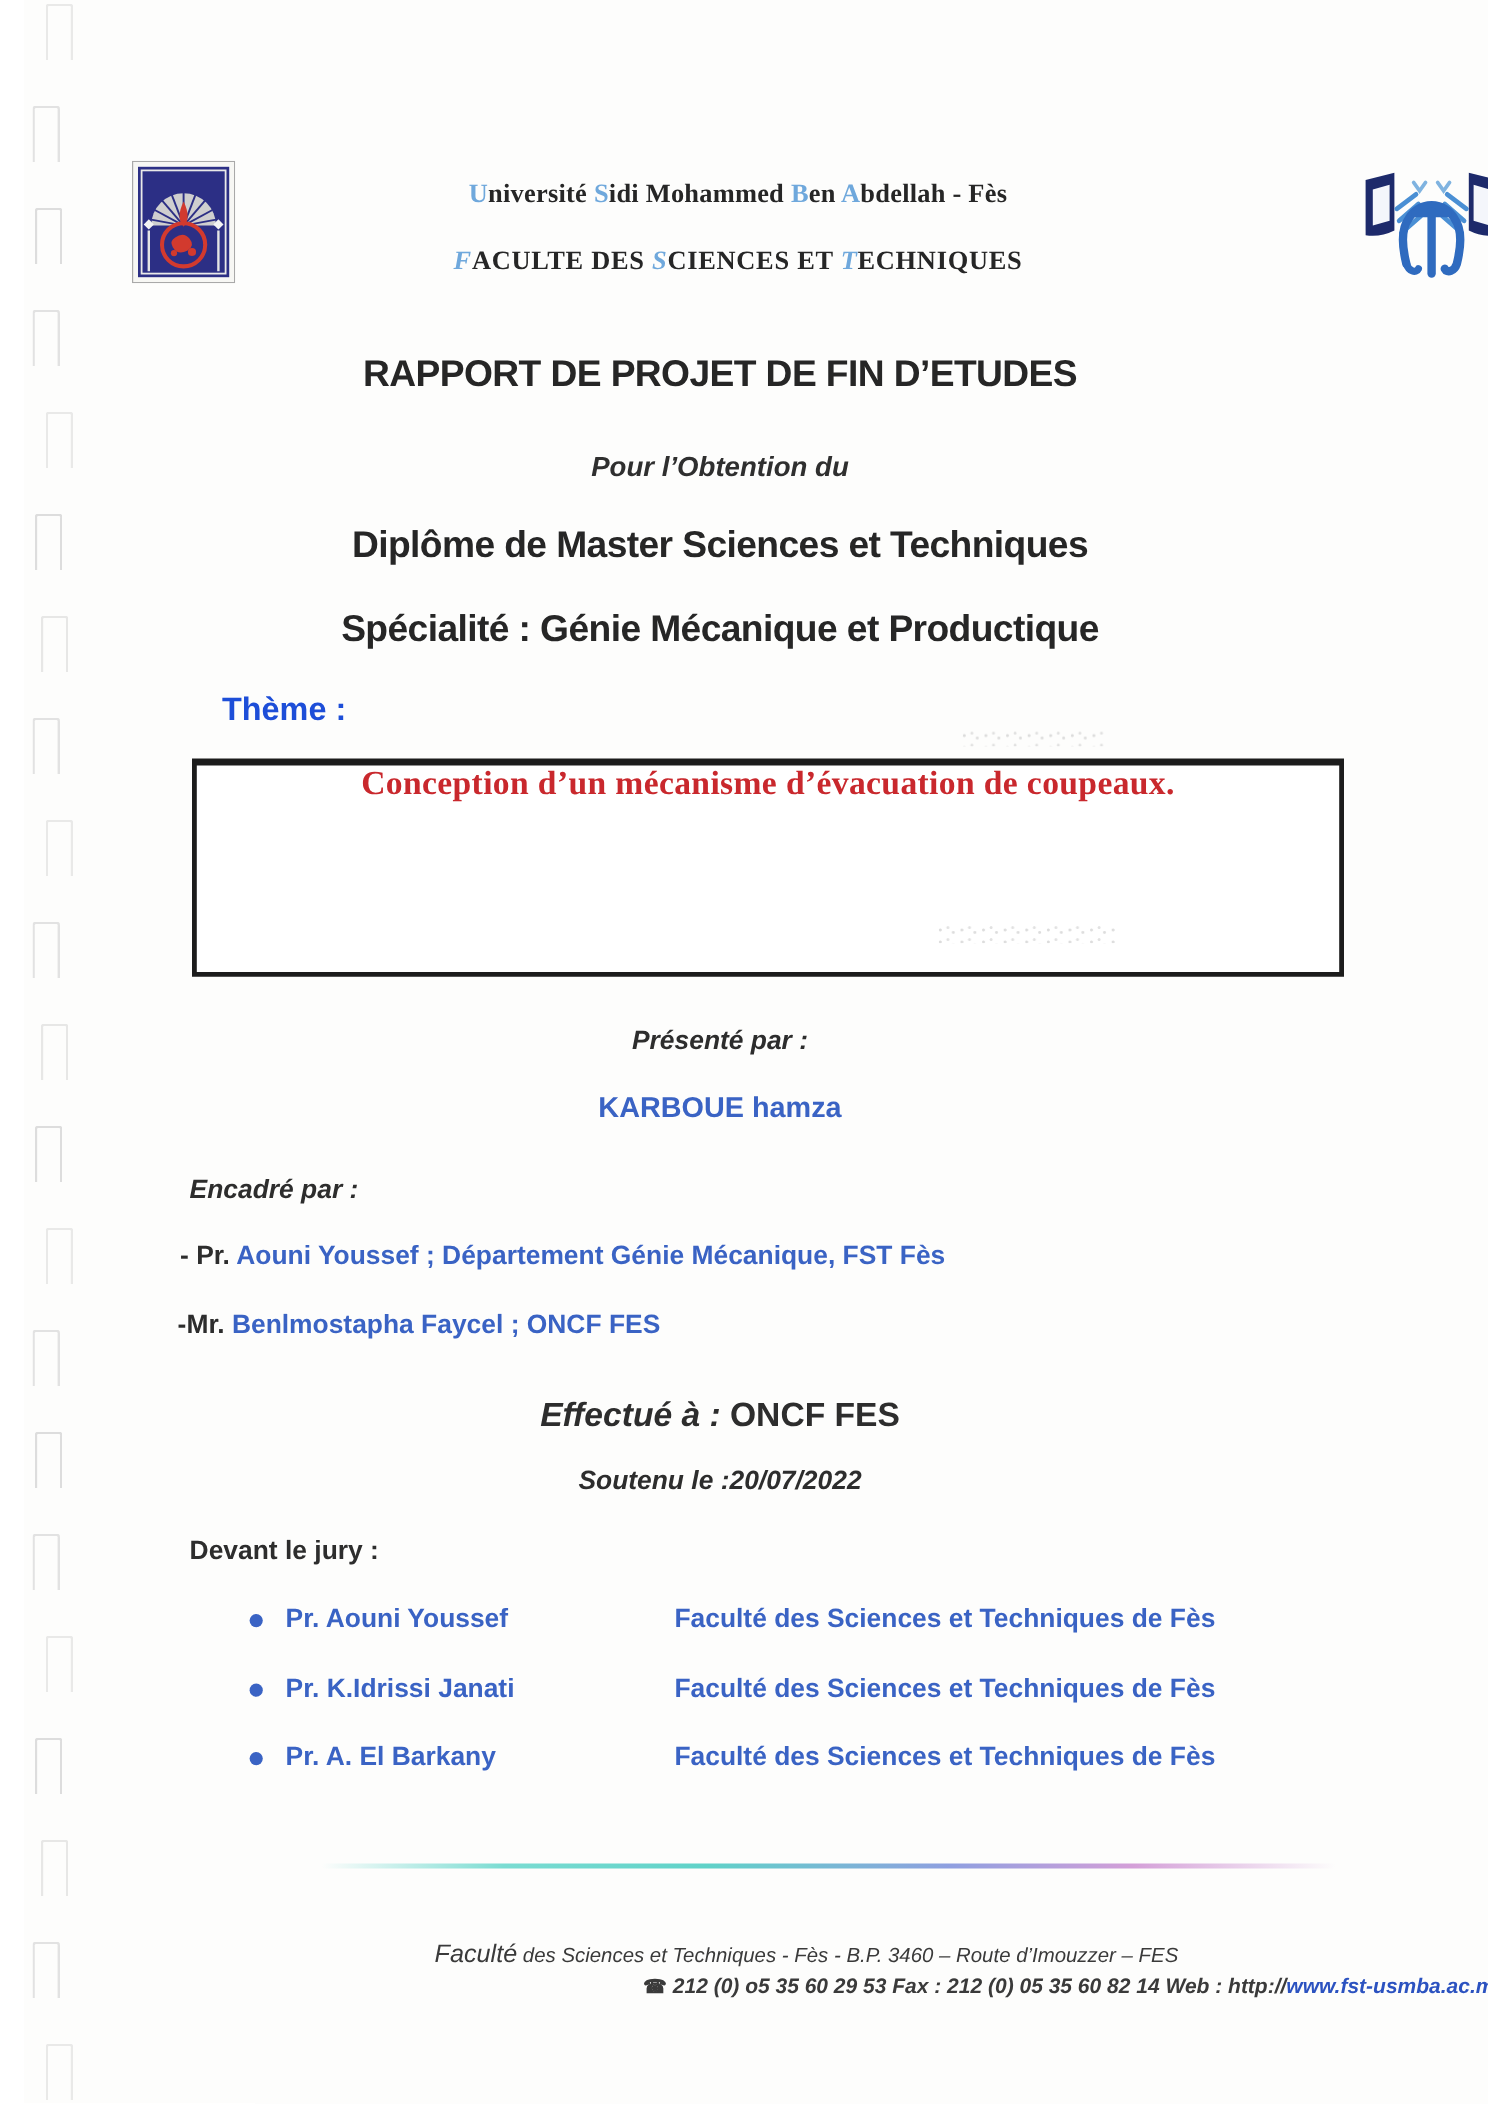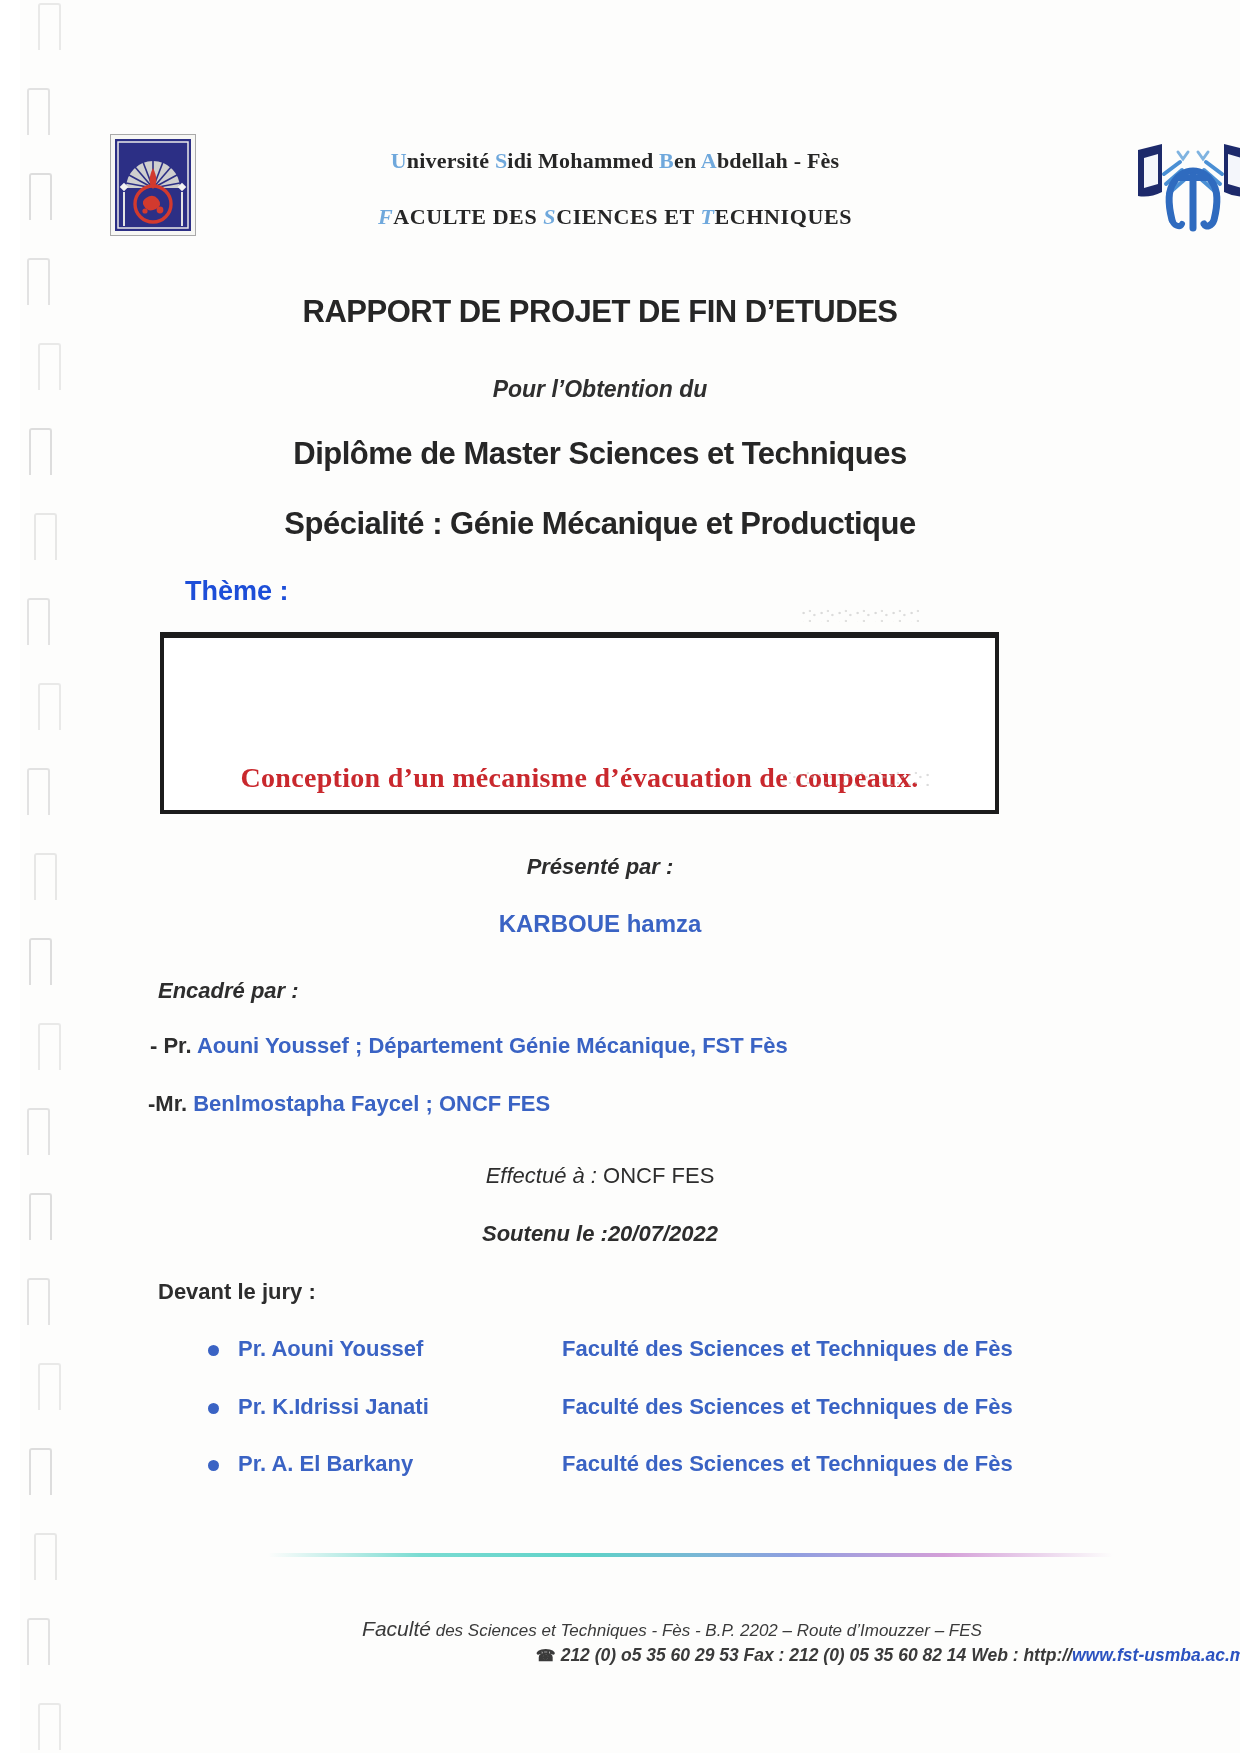--- a/index.html
+++ b/index.html
@@ -41,23 +41,23 @@
 
   
   .t-report     { top:294px; font-size:31px; font-weight:bold; letter-spacing:-0.5px; color:#262626; }
   .t-pour       { top:376px; font-size:23px; font-weight:bold; font-style:italic; color:#2f2f2f; }
   .t-diplome    { top:436px; font-size:31px; font-weight:bold; letter-spacing:-0.5px; color:#262626; }
   .t-specialite { top:506px; font-size:31px; font-weight:bold; letter-spacing:-0.5px; color:#262626; }
   .t-theme      { top:576px; left:165px; font-size:27px; font-weight:bold; color:#1d4ed8; }
 
   
   .theme-box {
-    top:632px; left:140px; width:839px; height:182px;
+    top:632px; left:140px; width:960px; height:182px;
     border:4px solid #1c1c1c; border-top-width:6px; background:#fff;
-    display:flex; align-items:flex-end; justify-content:center;
+    display:flex; align-items:flex-start; justify-content:center;
     box-sizing:border-box; padding-bottom:16px;
   }
   .theme-title {
     font-family:"Liberation Serif", serif; font-weight:bold;
     font-size:28px; color:#c9282d; letter-spacing:.3px;
   }
   .artifact { position:absolute; opacity:.5; background:
     radial-gradient(circle at 20% 50%, #b9b9b9 0.8px, transparent 1.6px),
     radial-gradient(circle at 55% 30%, #c4c4c4 0.8px, transparent 1.6px),
     radial-gradient(circle at 80% 70%, #bdbdbd 0.8px, transparent 1.6px);
@@ -66,21 +66,21 @@
   .art2 { top:770px; left:760px; width:150px; height:16px; }
 
   
   .t-presente { top:854px;  font-size:22px; font-weight:bold; font-style:italic; }
   .t-karboue  { top:910px;  font-size:24px; font-weight:bold; color:#3a63c4; }
   .t-encadre  { top:978px;  left:138px; font-size:22px; font-weight:bold; font-style:italic; }
   .sup-line   { font-size:22px; font-weight:bold; }
   .sup1 { top:1033px; left:130px; }
   .sup2 { top:1091px; left:128px; }
 
-  .t-effectue { top:1163px; font-size:22px; font-weight:normal; }
+  .t-effectue { top:1163px; font-size:28px; font-weight:bold; }
   .t-effectue .lbl { font-style:italic; }
   .t-soutenu  { top:1221px; font-size:22px; font-weight:bold; font-style:italic; }
 
   
   .t-devant { top:1279px; left:138px; font-size:22px; font-weight:bold; }
   .jury-row { left:0; width:1044px; height:30px; font-size:22px; font-weight:bold; color:#3a63c4; }
   .jr1 { top:1336px; } .jr2 { top:1394px; } .jr3 { top:1451px; }
   .jury-bullet {
     position:absolute; left:188px; top:9px; width:11px; height:11px;
     border-radius:50%; background:#3a63c4;
@@ -223,16 +223,16 @@
     <span class="jury-name">Pr. K.Idrissi Janati</span>
     <span class="jury-affil">Faculté des Sciences et Techniques de Fès</span>
   </div>
   <div class="abs jury-row jr3">
     <span class="jury-bullet"></span>
     <span class="jury-name">Pr. A. El Barkany</span>
     <span class="jury-affil">Faculté des Sciences et Techniques de Fès</span>
   </div>
 
   <div class="abs grad-line"></div>
-  <div class="abs footer1"><span class="lead">Faculté</span><span> des Sciences et Techniques - Fès - B.P. 2202 – Route d’Imouzzer – FES</span></div>
+  <div class="abs footer1"><span class="lead">Faculté</span><span> des Sciences et Techniques - Fès - B.P. 3460 – Route d’Imouzzer – FES</span></div>
   <div class="abs footer2"><span class="phone-glyph">☎</span><span> 212 (0) o5 35 60 29 53  Fax : 212 (0) 05 35 60 82 14 Web : http://</span><span class="url">www.fst-usmba.ac.ma</span><span>/</span></div>
 
 </div>
 
 </body></html>

